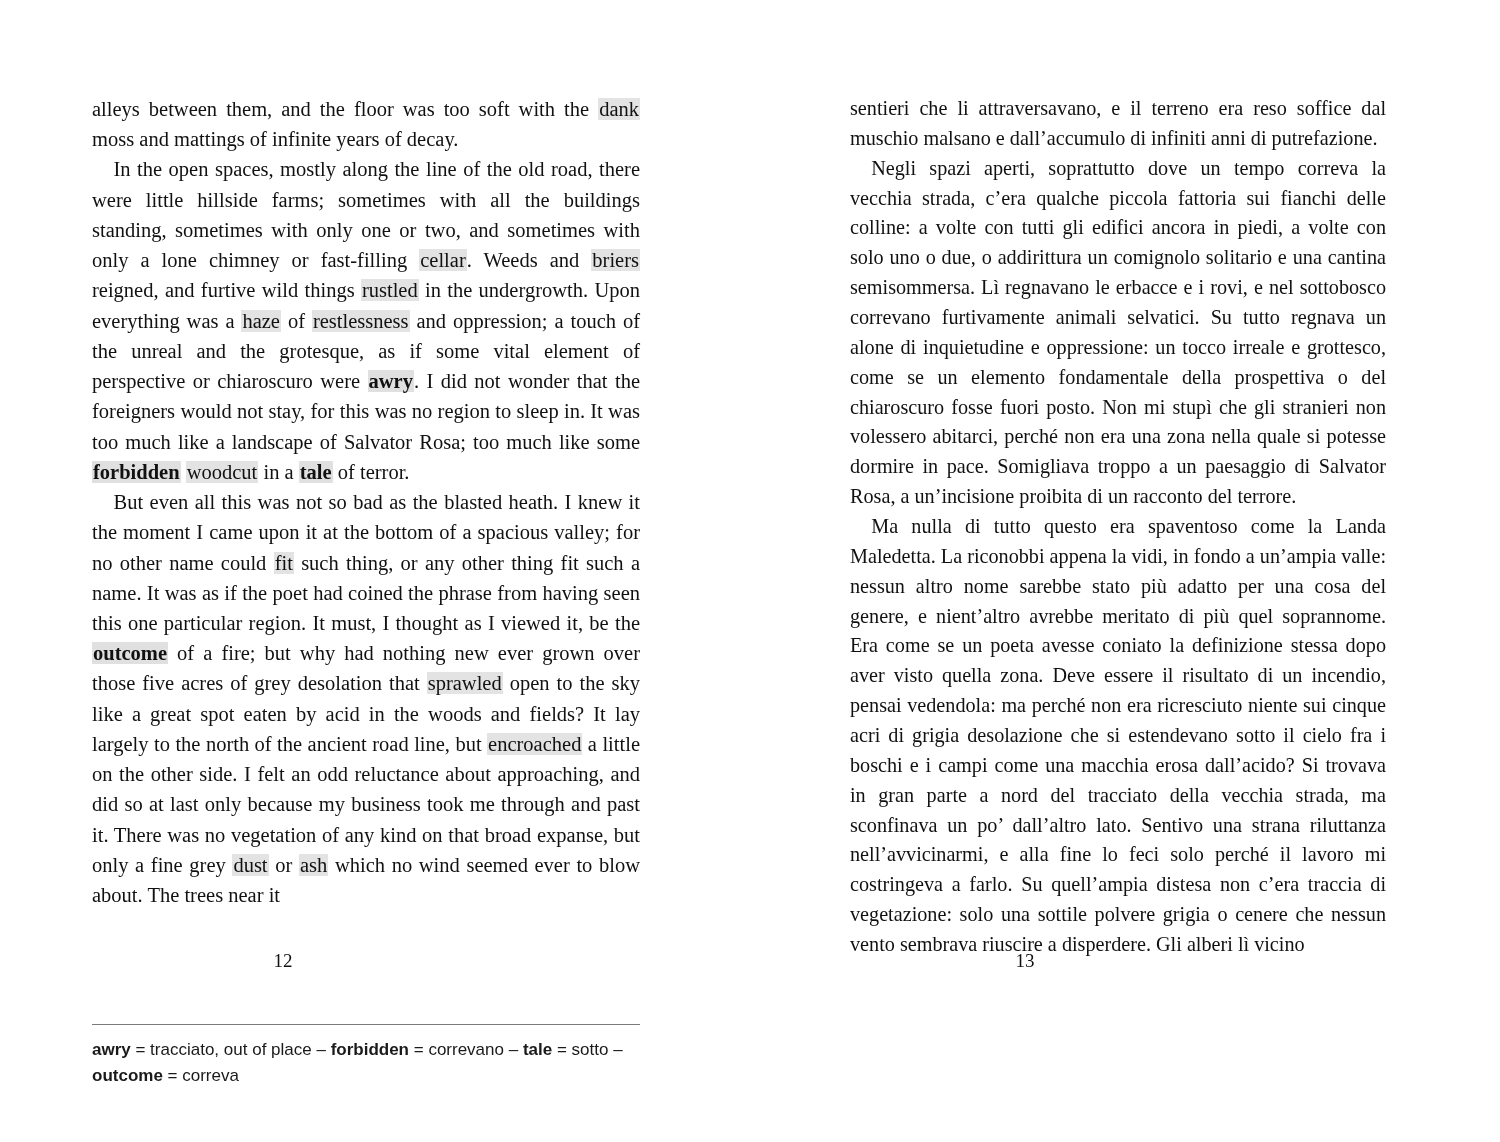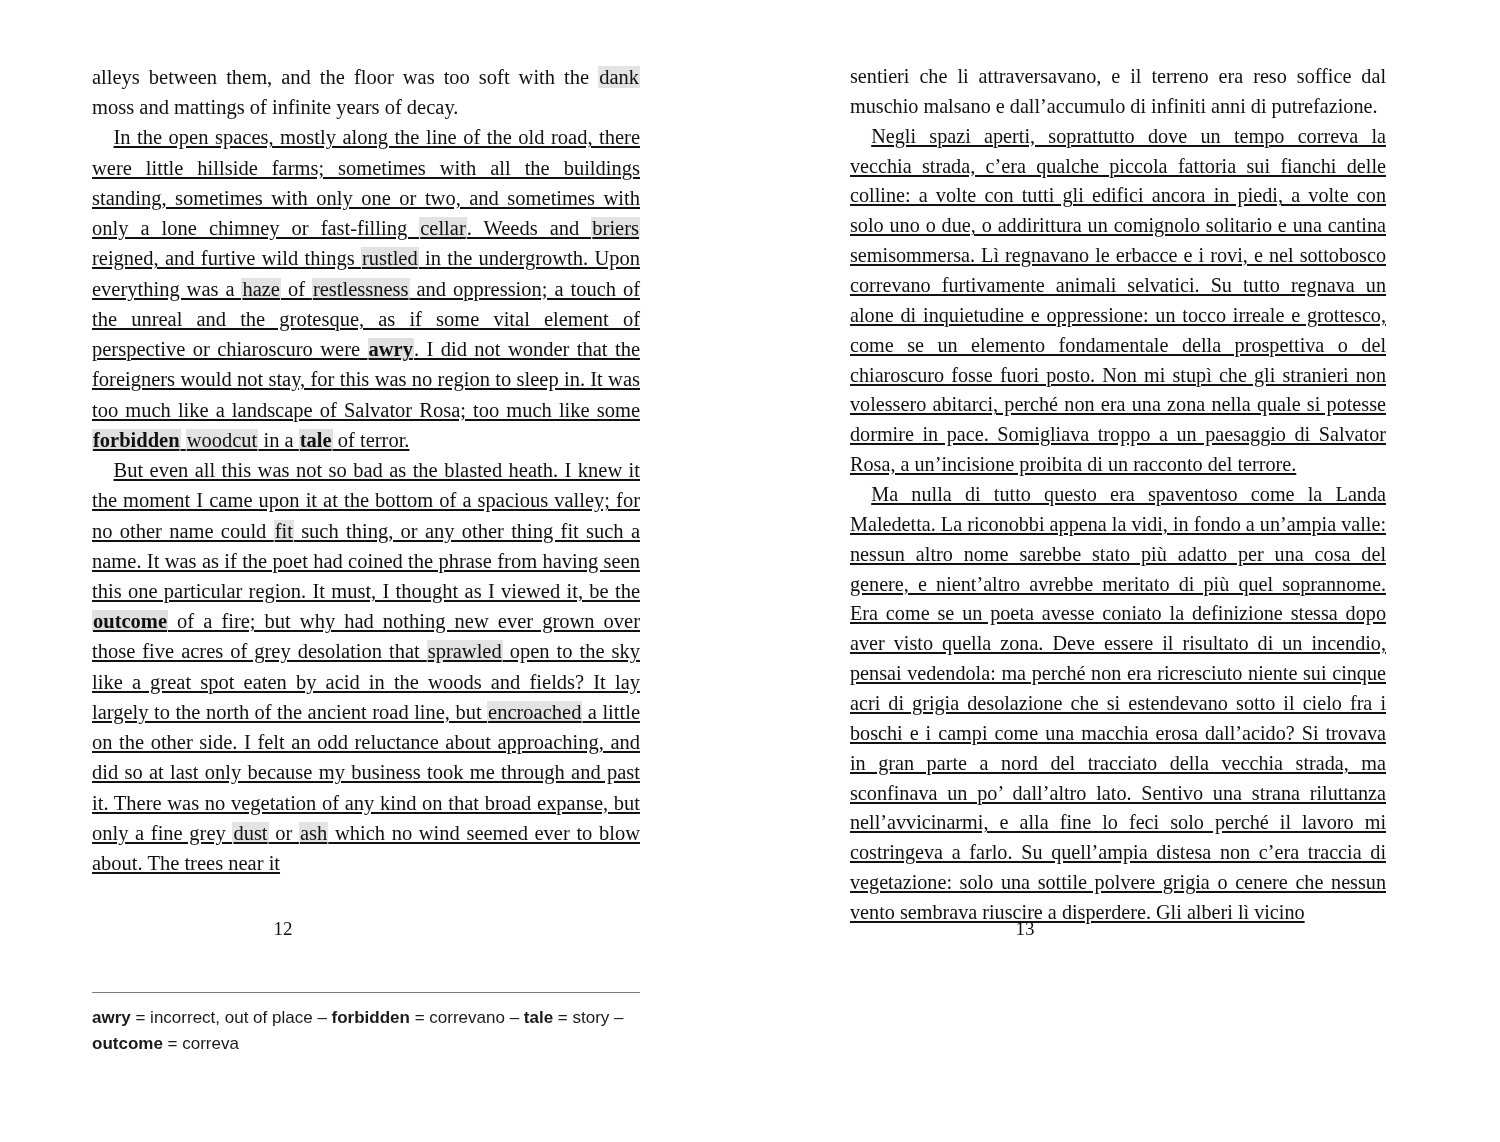--- a/index.html
+++ b/index.html
@@ -18,20 +18,21 @@
   .spread {
     display: flex;
     width: 1500px;
     height: 1142px;
     box-sizing: border-box;
   }
   .page {
     position: relative;
     box-sizing: border-box;
     height: 984px;
+    margin-top: 32px;
   }
   .page-left {
     width: 750px;
     padding: 62px 110px 0 92px;
   }
   .page-right {
     width: 750px;
     padding: 62px 114px 0 100px;
   }
   .col-text {
@@ -39,21 +40,20 @@
     line-height: 1.475;
     text-align: justify;
     text-justify: inter-word;
     hyphens: manual;
   }
   .col-text p {
     margin: 0;
   }
   .col-text p + p {
     text-indent: 1.05em;
-    text-decoration: underline;
   }
   .page-right .col-text {
     font-size: 20.2px;
     line-height: 1.478;
   }
   
   .hl {
     background: #e3e3e3;
     padding: 0 1px;
   }
@@ -102,21 +102,21 @@
 <div class="spread">
 
   <div class="page page-left">
     <div class="col-text">
       <p id="lp1">alleys between them, and the floor was too soft with the <span class="hl">dank</span> moss and mattings of infinite years of decay.</p>
       <p id="lp2">In the open spaces, mostly along the line of the old road, there were little hillside farms; sometimes with all the buildings standing, sometimes with only one or two, and sometimes with only a lone chimney or fast-filling <span class="hl">cellar</span>. Weeds and <span class="hl">briers</span> reigned, and furtive wild things <span class="hl">rustled</span> in the undergrowth. Upon everything was a <span class="hl">haze</span> of <span class="hl">restlessness</span> and oppression; a touch of the unreal and the grotesque, as if some vital element of perspective or chiaroscuro were <span class="hl-strong">awry</span>. I did not wonder that the foreigners would not stay, for this was no region to sleep in. It was too much like a landscape of Salvator Rosa; too much like some <span class="hl-strong">forbidden</span> <span class="hl">woodcut</span> in a <span class="hl-strong">tale</span> of terror.</p>
       <p id="lp3">But even all this was not so bad as the blasted heath. I knew it the moment I came upon it at the bottom of a spacious valley; for no other name could <span class="hl">fit</span> such thing, or any other thing fit such a name. It was as if the poet had coined the phrase from having seen this one particular region. It must, I thought as I viewed it, be the <span class="hl-strong">outcome</span> of a fire; but why had nothing new ever grown over those five acres of grey desolation that <span class="hl">sprawled</span> open to the sky like a great spot eaten by acid in the woods and fields? It lay largely to the north of the ancient road line, but <span class="hl">encroached</span> a little on the other side. I felt an odd reluctance about approaching, and did so at last only because my business took me through and past it. There was no vegetation of any kind on that broad expanse, but only a fine grey <span class="hl">dust</span> or <span class="hl">ash</span> which no wind seemed ever to blow about. The trees near it</p>
     </div>
 
     <div class="gloss">
-      <span id="gloss-line"><b>awry</b><span> = incorrect, out of place – </span><b>forbidden</b><span> = correvano – </span><b>tale</b><span> = story – </span><b>outcome</b><span> = correva</span></span>
+      <span id="gloss-line"><b>awry</b><span> = tracciato, out of place – </span><b>forbidden</b><span> = correvano – </span><b>tale</b><span> = sotto – </span><b>outcome</b><span> = correva</span></span>
     </div>
 
     <div class="folio folio-left">12</div>
   </div>
 
   <div class="page page-right">
     <div class="col-text">
       <p>sentieri che li attraversavano, e il terreno era reso soffice dal muschio malsano e dall’accumulo di infiniti anni di putrefazione.</p>
       <p>Negli spazi aperti, soprattutto dove un tempo correva la vecchia strada, c’era qualche piccola fattoria sui fianchi delle colline: a volte con tutti gli edifici ancora in piedi, a volte con solo uno o due, o addirittura un comignolo solitario e una cantina semisommersa. Lì regnavano le erbacce e i rovi, e nel sottobosco correvano furtivamente animali selvatici. Su tutto regnava un alone di inquietudine e oppressione: un tocco irreale e grottesco, come se un elemento fondamentale della prospettiva o del chiaroscuro fosse fuori posto. Non mi stupì che gli stranieri non volessero abitarci, perché non era una zona nella quale si potesse dormire in pace. Somigliava troppo a un paesaggio di Salvator Rosa, a un’incisione proibita di un racconto del terrore.</p>
       <p>Ma nulla di tutto questo era spaventoso come la Landa Maledetta. La riconobbi appena la vidi, in fondo a un’ampia valle: nessun altro nome sarebbe stato più adatto per una cosa del genere, e nient’altro avrebbe meritato di più quel soprannome. Era come se un poeta avesse coniato la definizione stessa dopo aver visto quella zona. Deve essere il risultato di un incendio, pensai vedendola: ma perché non era ricresciuto niente sui cinque acri di grigia desolazione che si estendevano sotto il cielo fra i boschi e i campi come una macchia erosa dall’acido? Si trovava in gran parte a nord del tracciato della vecchia strada, ma sconfinava un po’ dall’altro lato. Sentivo una strana riluttanza nell’avvicinarmi, e alla fine lo feci solo perché il lavoro mi costringeva a farlo. Su quell’ampia distesa non c’era traccia di vegetazione: solo una sottile polvere grigia o cenere che nessun vento sembrava riuscire a disperdere. Gli alberi lì vicino</p>

